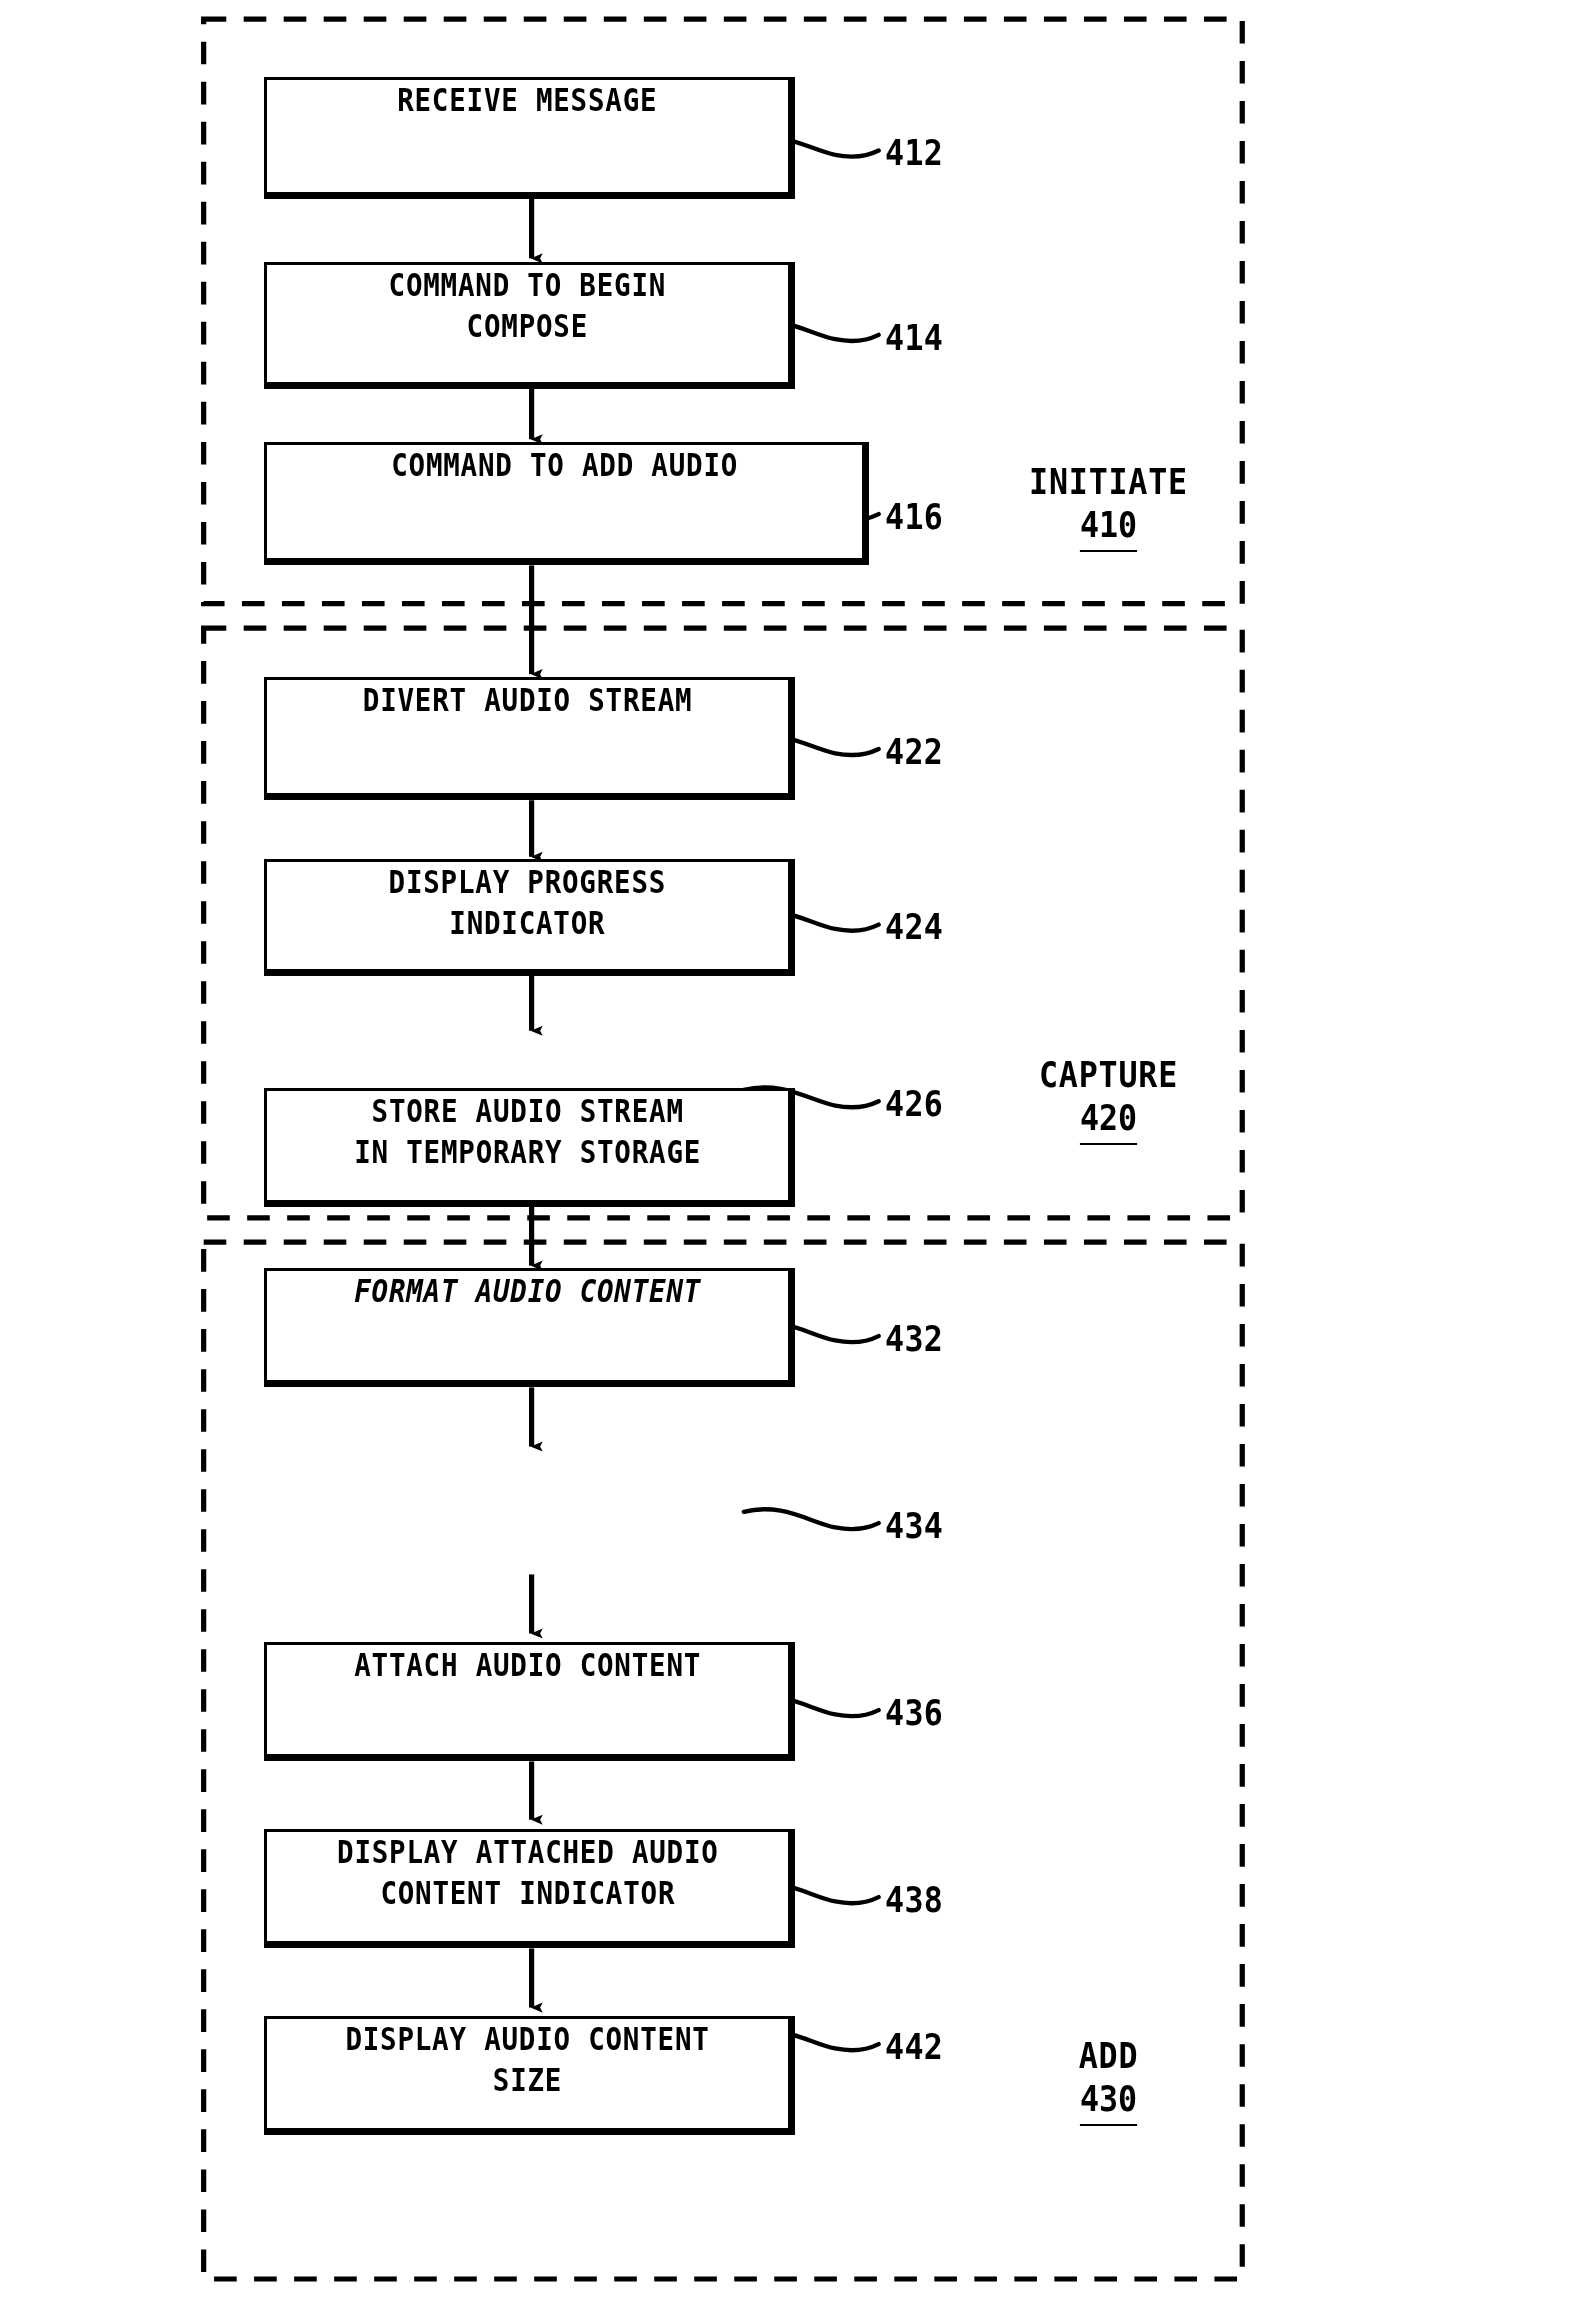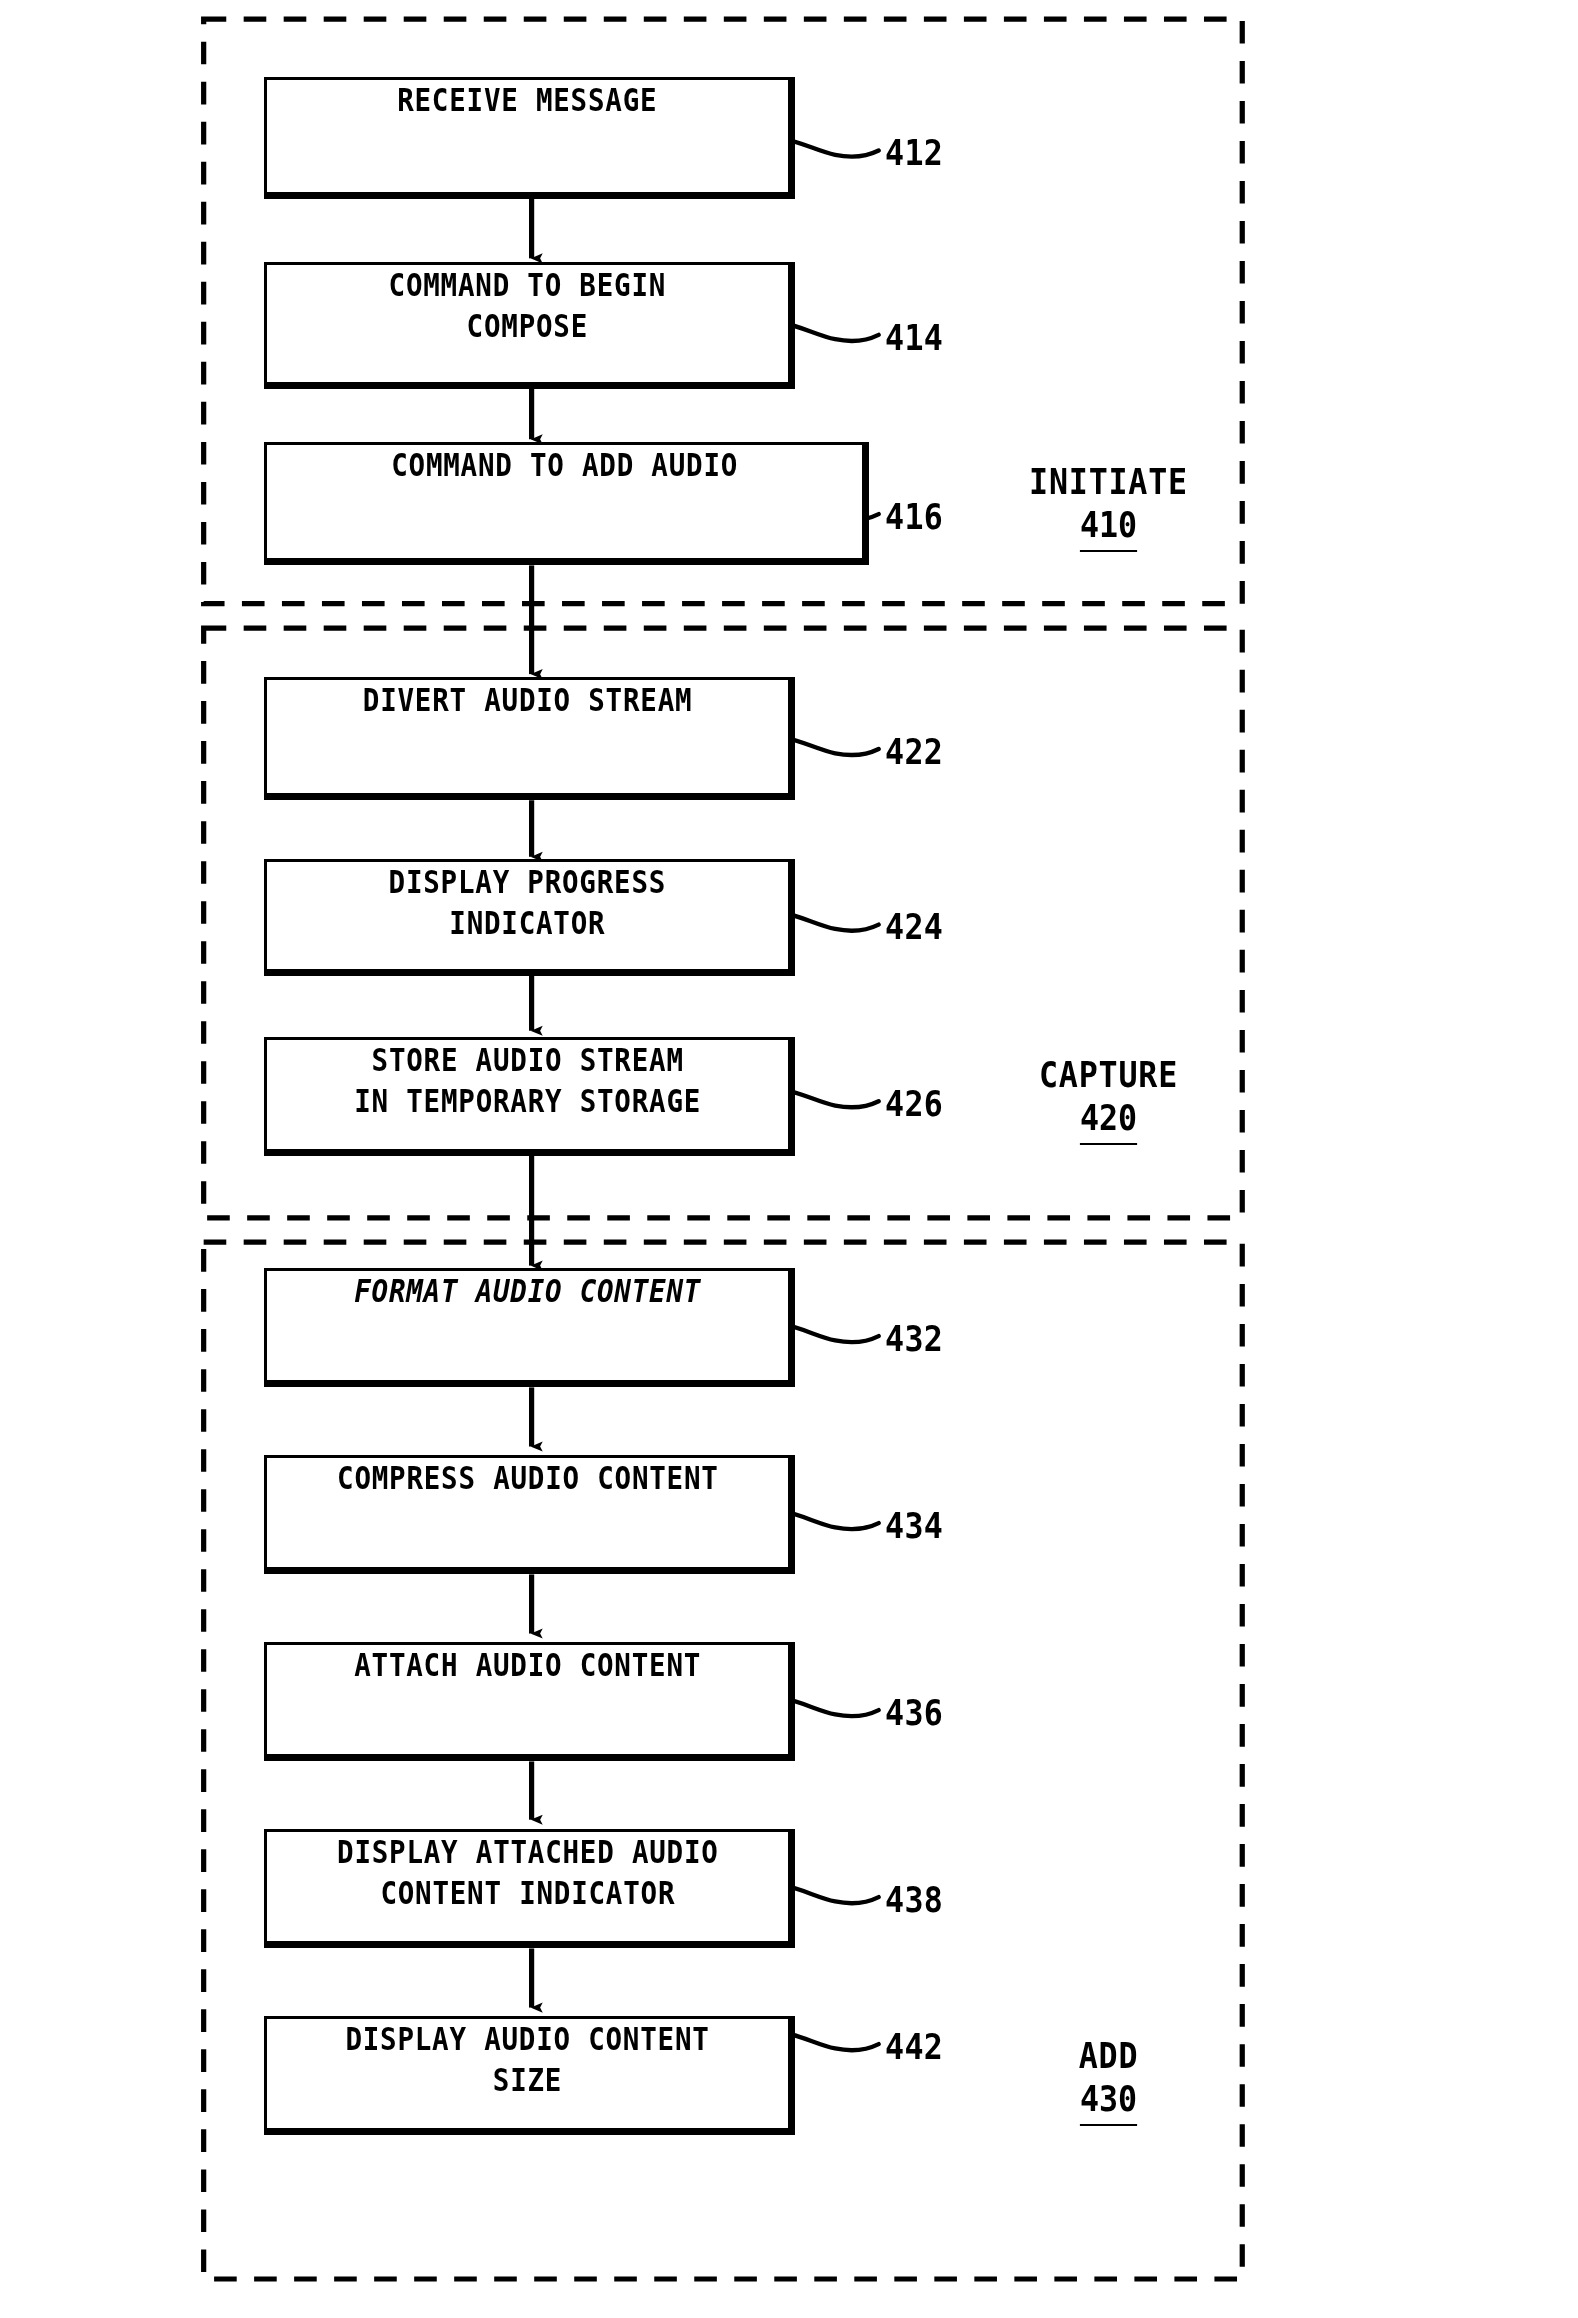--- a/index.html
+++ b/index.html
@@ -151,32 +151,29 @@
 
   <div class="proc-box" style="left:264px; top:677px; width:531px; height:123px;">
     <span class="proc-label">DIVERT AUDIO STREAM</span>
   </div>
 
   <div class="proc-box" style="left:264px; top:859px; width:531px; height:117px;">
     <span class="proc-label">DISPLAY PROGRESS
 INDICATOR</span>
   </div>
 
-  <div class="proc-box" style="left:264px; top:1037px; width:531px; height:119px;">
+  <div class="proc-box" style="left:264px; top:1088px; width:531px; height:119px;">
     <span class="proc-label">STORE AUDIO STREAM
 IN TEMPORARY STORAGE</span>
   </div>
 
   <div class="proc-box" style="left:264px; top:1268px; width:531px; height:119px;font-style:italic;">
     <span class="proc-label">FORMAT AUDIO CONTENT</span>
   </div>
 
-  <div class="proc-box" style="left:264px; top:1455px; width:531px; height:119px;">
-    <span class="proc-label">COMPRESS AUDIO CONTENT</span>
-  </div>
 
   <div class="proc-box" style="left:264px; top:1642px; width:531px; height:119px;">
     <span class="proc-label">ATTACH AUDIO CONTENT</span>
   </div>
 
   <div class="proc-box" style="left:264px; top:1829px; width:531px; height:119px;">
     <span class="proc-label">DISPLAY ATTACHED AUDIO
 CONTENT INDICATOR</span>
   </div>
 

